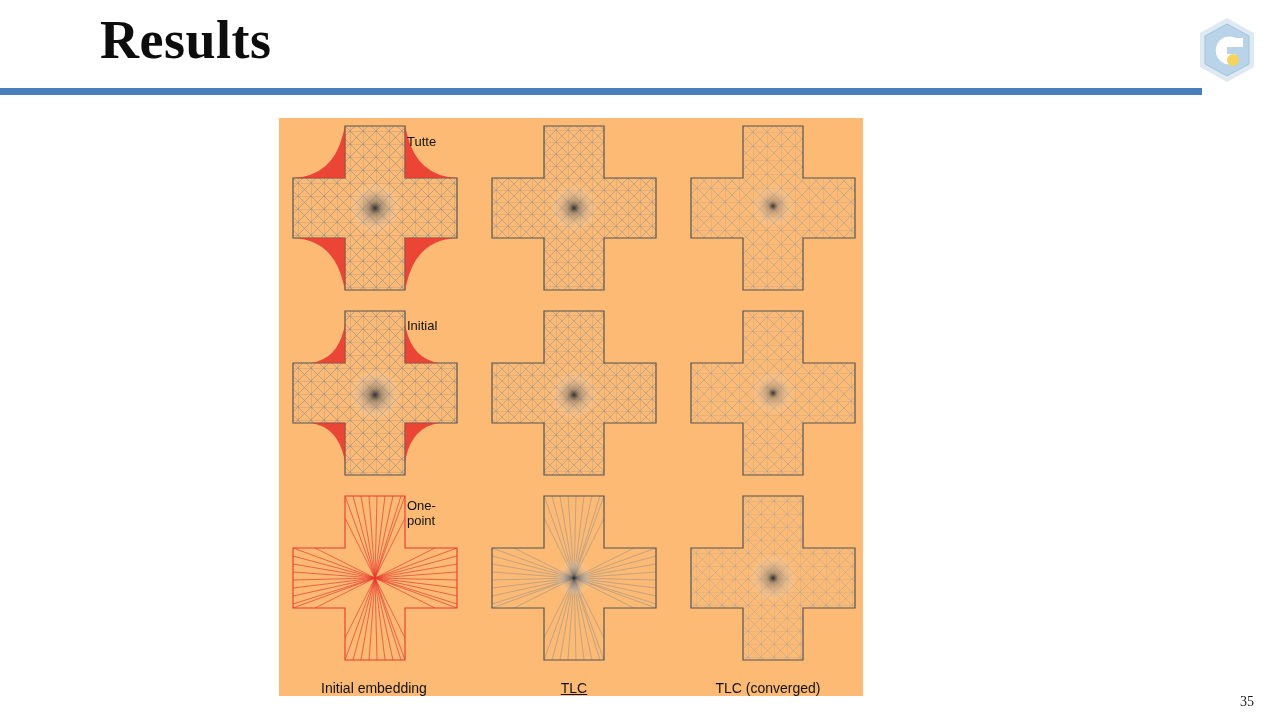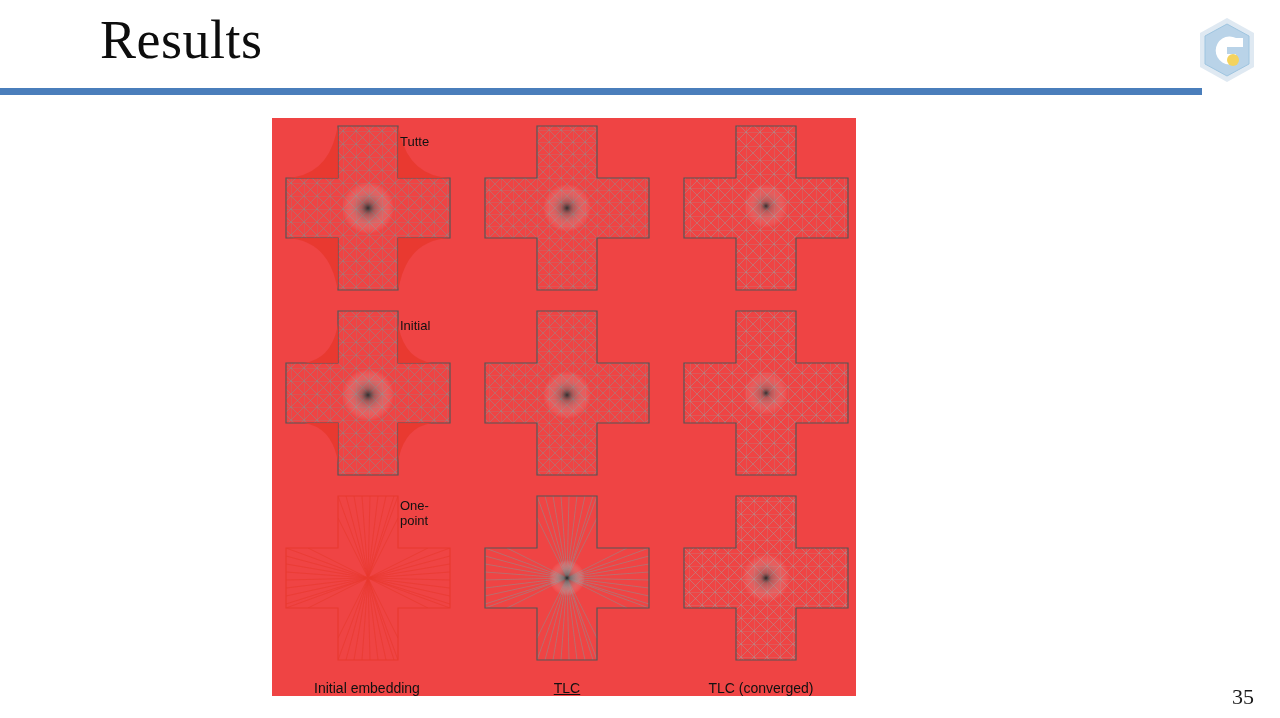--- a/index.html
+++ b/index.html
@@ -17,21 +17,21 @@
   .slide {
     position: absolute;
     inset: 0;
     background: #ffffff;
   }
   .slide-title {
     position: absolute;
     left: 100px;
     top: 8px;
     font-family: "Liberation Serif", serif;
-    font-weight: normal;
+    font-weight: bold;
     font-size: 54px;
     line-height: 64px;
     color: #0d0d0d;
     letter-spacing: 0.5px;
   }
   .title-rule {
     position: absolute;
     left: 0px;
     top: 88px;
     width: 1202px;
@@ -43,32 +43,32 @@
     right: 22px;
     top: 16px;
     width: 62px;
     height: 70px;
   }
   .page-number {
     position: absolute;
     right: 26px;
     bottom: 8px;
     font-family: "Liberation Serif", serif;
-    font-size: 22px;
+    font-size: 14px;
     color: #1a1a1a;
   }
 
   
   .figure {
     position: absolute;
-    left: 272px;
+    left: 279px;
     top: 118px;
     width: 584px;
     height: 578px;
-    background: #ef4444;
+    background: #fdba74;
   }
   .fig-grid {
     position: absolute;
     left: 0;
     top: 0;
     width: 584px;
     height: 548px;
   }
   .cell {
     position: absolute;

